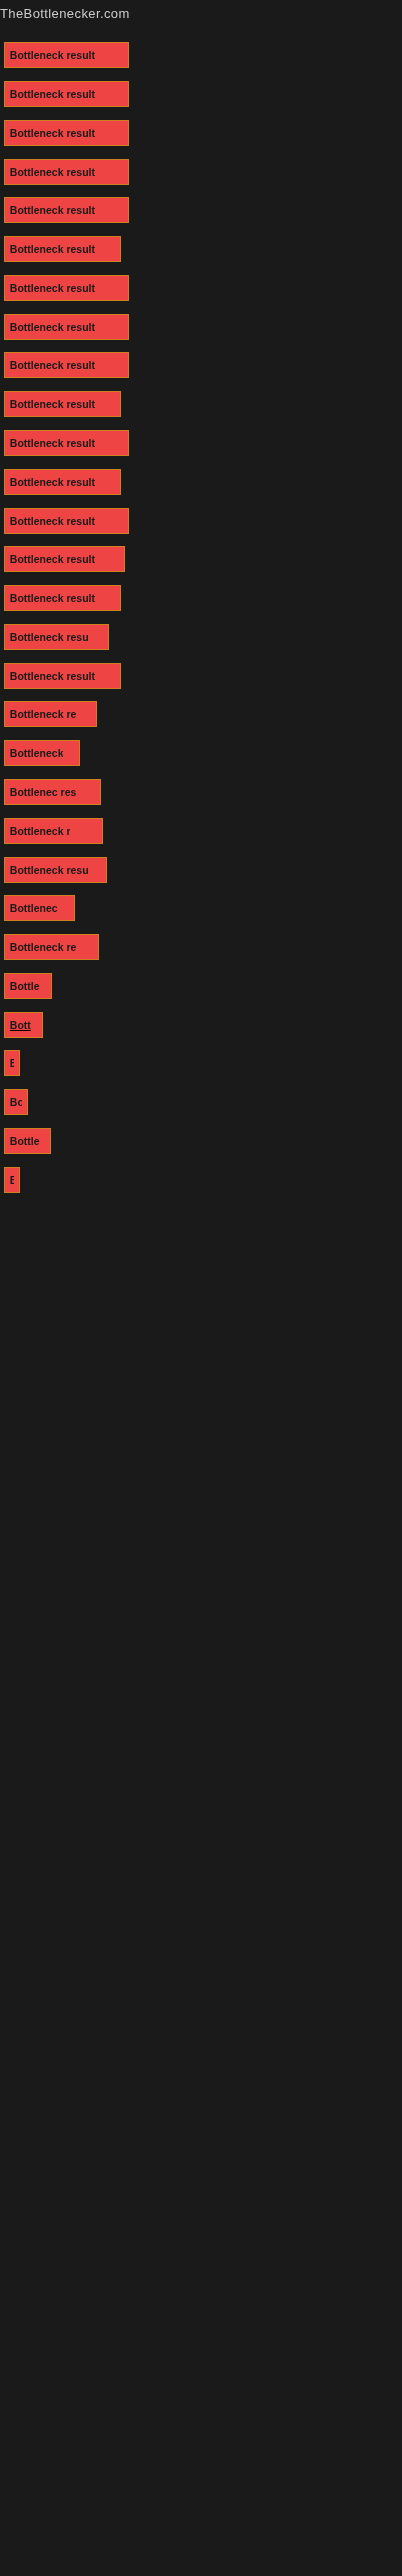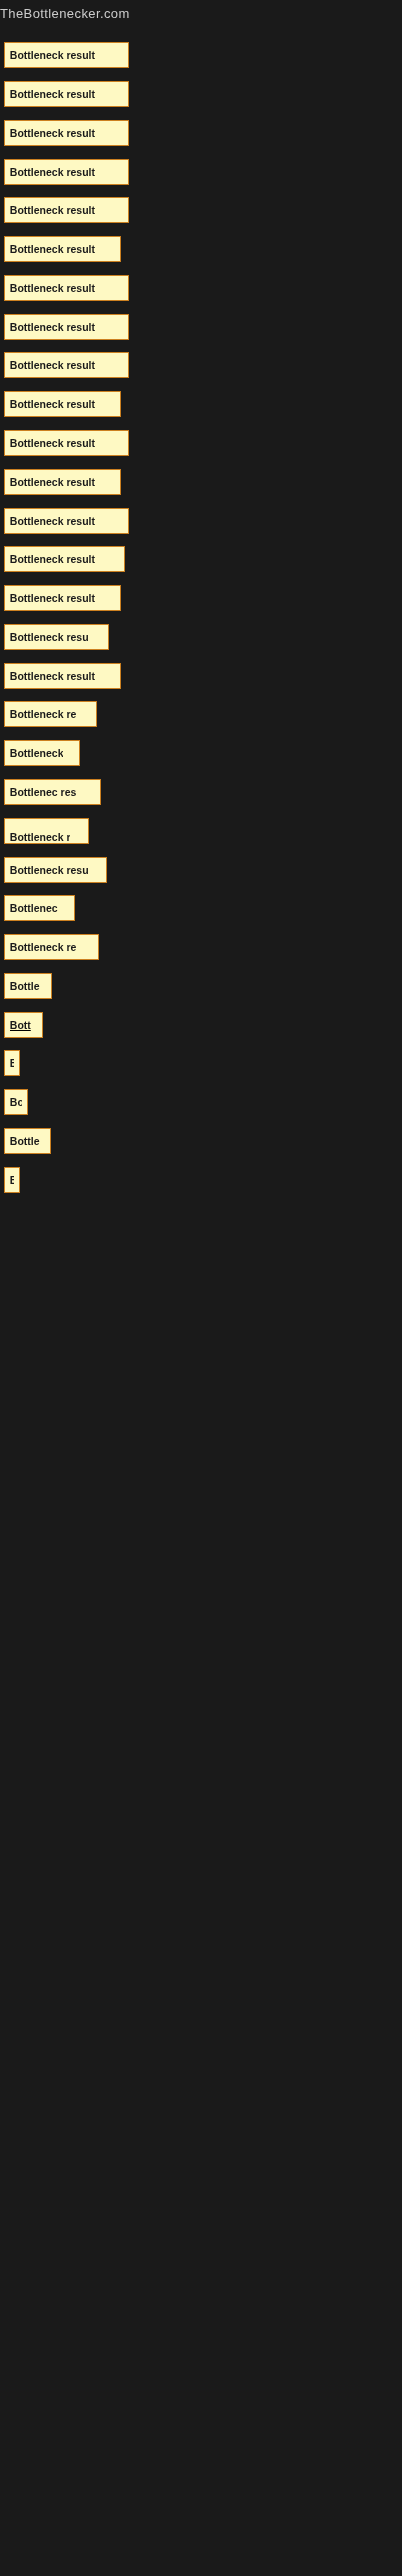--- a/index.html
+++ b/index.html
@@ -29,21 +29,21 @@
     }
 
     .bar-row {
       margin-bottom: 0px;
       padding: 6.4px 0;
     }
 
     .bar {
       display: inline-block;
       height: 26px;
-      background-color: #fef9c3;
+      background-color: #ef4444;
       border: 0.8px solid #cc8020;
       display: flex;
       align-items: center;
       padding: 0 4.8px;
       min-width: 16px;
     }
 
     .bar-label {
       color: #1a1a1a;
       font-size: 10.5px;
@@ -152,21 +152,21 @@
       <div class="bar" style="width: 76px;">
         <span class="bar-label">Bottleneck</span>
       </div>
     </div>
     <div class="bar-row">
       <div class="bar" style="width: 97px;">
         <span class="bar-label">Bottlenec res</span>
       </div>
     </div>
     <div class="bar-row">
-      <div class="bar" style="width: 85px; align-items: flex-end;">
+      <div class="bar" style="width: 99px;">
         <span class="bar-label">Bottleneck r</span>
       </div>
     </div>
     <div class="bar-row">
       <div class="bar" style="width: 103px;">
         <span class="bar-label">Bottleneck resu</span>
       </div>
     </div>
     <div class="bar-row">
       <div class="bar" style="width: 71px;">

